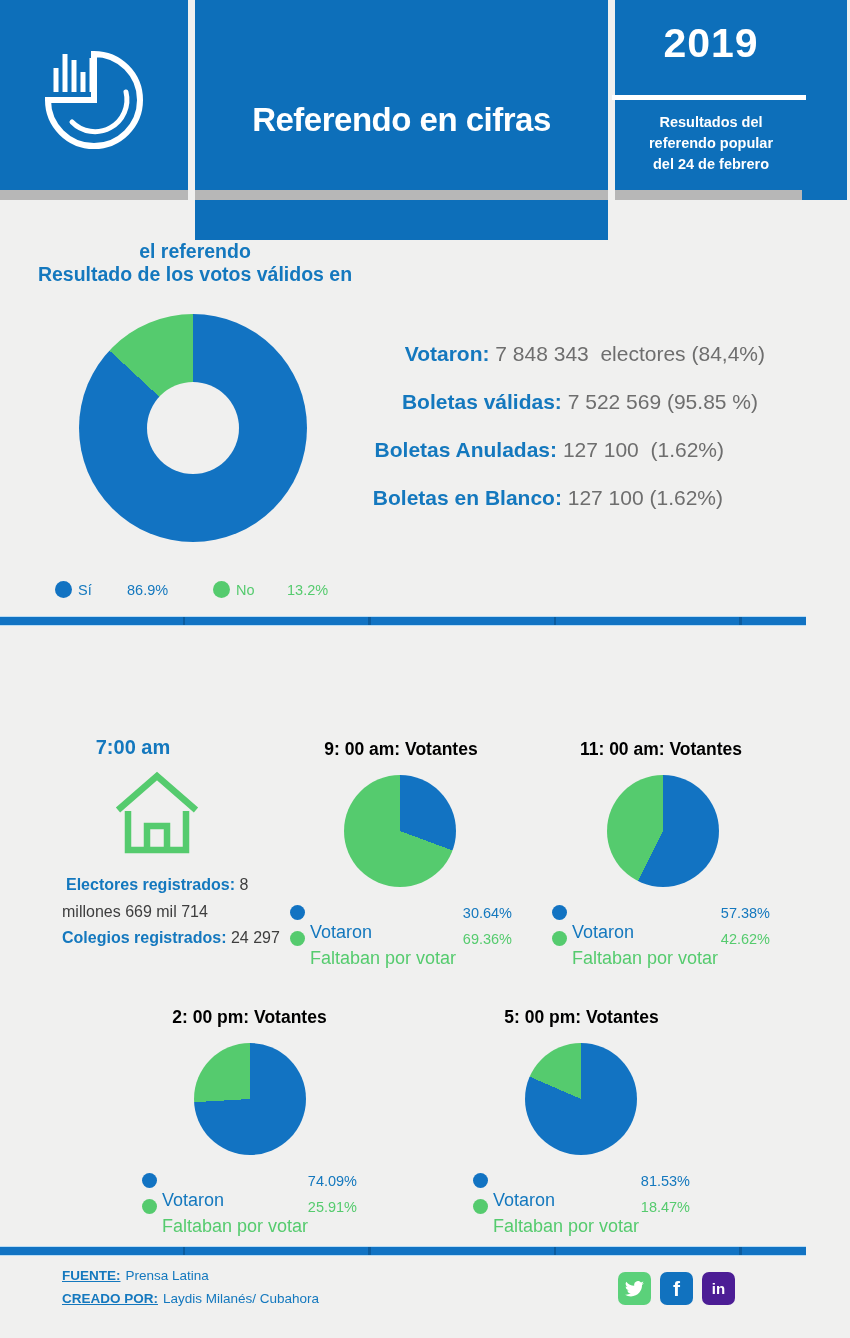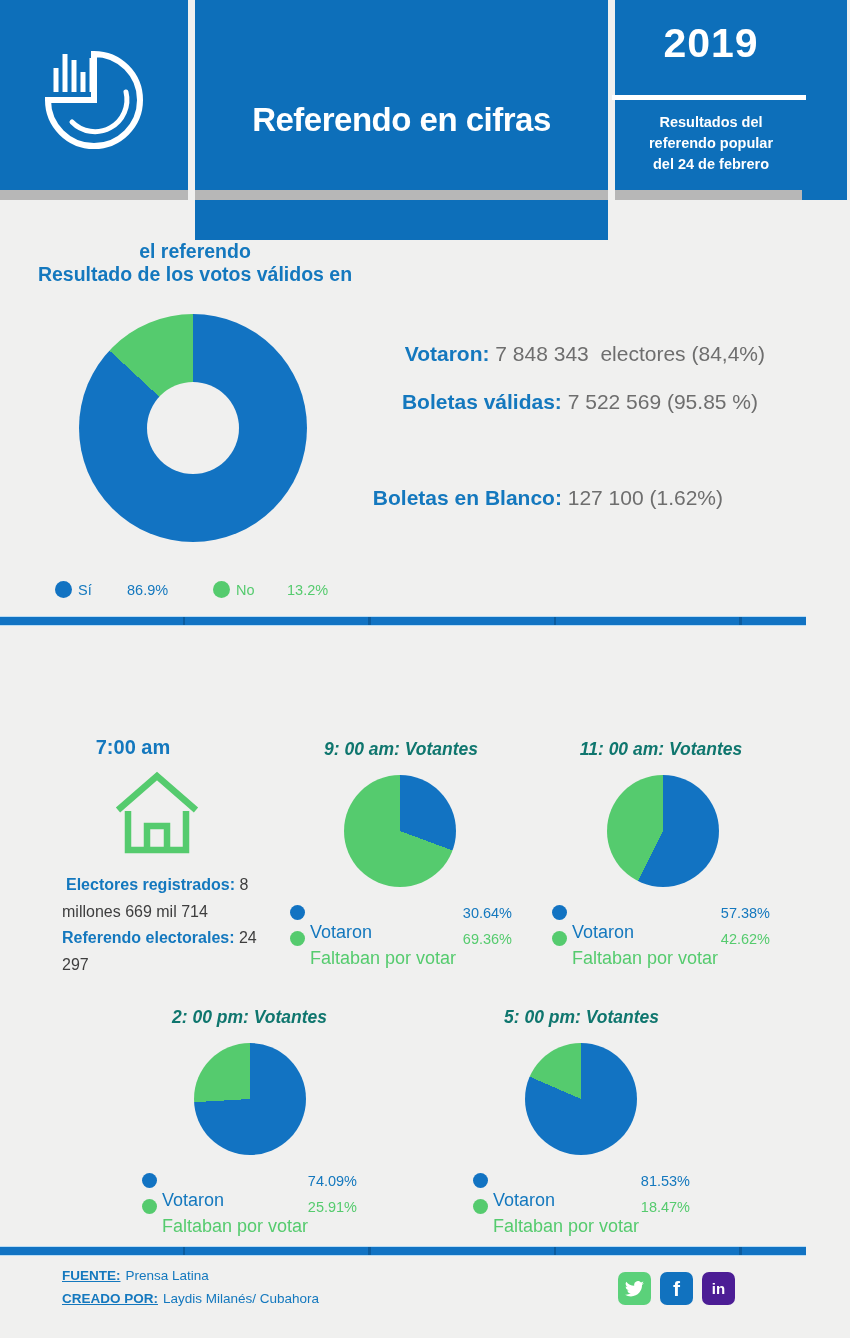--- a/index.html
+++ b/index.html
@@ -45,21 +45,21 @@
   .sec-title{left:0;top:668px;width:826px;text-align:center;color:#1478be;font-size:24px;font-weight:bold;}
   .time-title{left:43px;top:736px;width:180px;text-align:center;color:#1478be;font-size:20px;font-weight:bold;}
   .house{left:112px;top:770px;}
   .reg{left:62px;top:872px;width:225px;font-size:16px;line-height:26.5px;color:#3e3e3e;}
   .reg .lbl{font-weight:bold;color:#1478be;}
   .reg .l1{padding-left:4px;}
 
   .chart{position:absolute;}
   .c1{left:290px;top:739px;width:222px;} .c2{left:552px;top:739px;width:218px;}
   .c3{left:142px;top:1007px;width:215px;} .c4{left:473px;top:1007px;width:217px;}
-  .c-title{text-align:center;color:#0f766e;font-size:17.5px;font-weight:bold;font-style:italic;}
+  .c-title{text-align:center;color:#000000;font-size:17.5px;font-weight:bold;}
   .pie{position:absolute;top:36px;width:112px;height:112px;border-radius:50%;}
   .c1 .pie{left:54px;} .c2 .pie{left:55px;} .c3 .pie{left:52px;} .c4 .pie{left:52px;}
   .lg-row{position:absolute;left:0;right:0;height:18px;}
   .r1{top:165px;} .r2{top:191px;}
   .lg-row .dot{left:0;top:1px;width:15px;height:15px;}
   .lg-lab{position:absolute;left:20px;top:18px;font-size:18px;white-space:nowrap;}
   .lg-pct{position:absolute;right:0;top:1px;font-size:14.5px;}
 
   
   .foot-line{position:absolute;left:36px;font-size:13.5px;color:#1478be;white-space:nowrap;padding-left:26px;}
@@ -115,20 +115,23 @@
   <div class="abs donut" style="background: conic-gradient(rgb(18, 115, 194) 0deg, rgb(18, 115, 194) 86.9%, rgb(85, 203, 110) 86.9%, rgb(85, 203, 110) 100%);">
     <div class="donut-hole"></div>
   </div>
 
   <div class="stat st1">
     <span class="lbl">Votaron:</span><span class="val"> 7 848 343  electores (84,4%)</span>
   </div>
   <div class="stat st2">
     <span class="lbl">Boletas válidas:</span><span class="val"> 7 522 569 (95.85 %)</span>
   </div>
+  <div class="stat st3">
+    <span class="lbl">Boletas Anuladas:</span><span class="val"> 127 100  (1.62%)</span>
+  </div>
   <div class="stat st4">
     <span class="lbl">Boletas en Blanco:</span><span class="val"> 127 100 (1.62%)</span>
   </div>
 
   <span class="dot dn-dot bg-blue" style="left:55px"></span>
   <span class="dn-txt c-blue" style="left:78px">Sí</span>
   <span class="dn-txt c-blue" style="left:127px">86.9%</span>
   <span class="dot dn-dot bg-green" style="left:213px"></span>
   <span class="dn-txt c-green" style="left:236px">No</span>
   <span class="dn-txt c-green" style="left:287px">13.2%</span>
@@ -138,21 +141,21 @@
 
   <div class="abs time-title">7:00 am</div>
   <svg class="abs house" width="90" height="86" viewBox="0 0 90 86">
     <path d="M6 40 L45 6 L84 40" fill="none" stroke="#55cb6e" stroke-width="6.5"></path>
     <path d="M16 41 V80 H74 V41" fill="none" stroke="#55cb6e" stroke-width="6.5"></path>
     <path d="M35 80 V56 H55 V80" fill="none" stroke="#55cb6e" stroke-width="6.5"></path>
   </svg>
   <div class="abs reg">
     <div class="l1"><span class="lbl">Electores registrados:</span><span> 8</span></div>
     <div>millones 669 mil 714</div>
-    <div><span class="lbl">Referendo electorales:</span><span> 24 297</span></div>
+    <div><span class="lbl">Colegios registrados:</span><span> 24 297</span></div>
   </div>
 
   <div class="chart c1">
     <div class="c-title">9: 00 am: Votantes</div>
     <div class="pie" style="background: conic-gradient(rgb(18, 115, 194) 0deg, rgb(18, 115, 194) 30.64%, rgb(85, 203, 110) 30.64%, rgb(85, 203, 110) 100%);"></div>
     <div class="lg-row r1">
       <span class="dot bg-blue"></span>
       <span class="lg-lab c-blue">Votaron</span>
       <span class="lg-pct c-blue">30.64%</span>
     </div>

